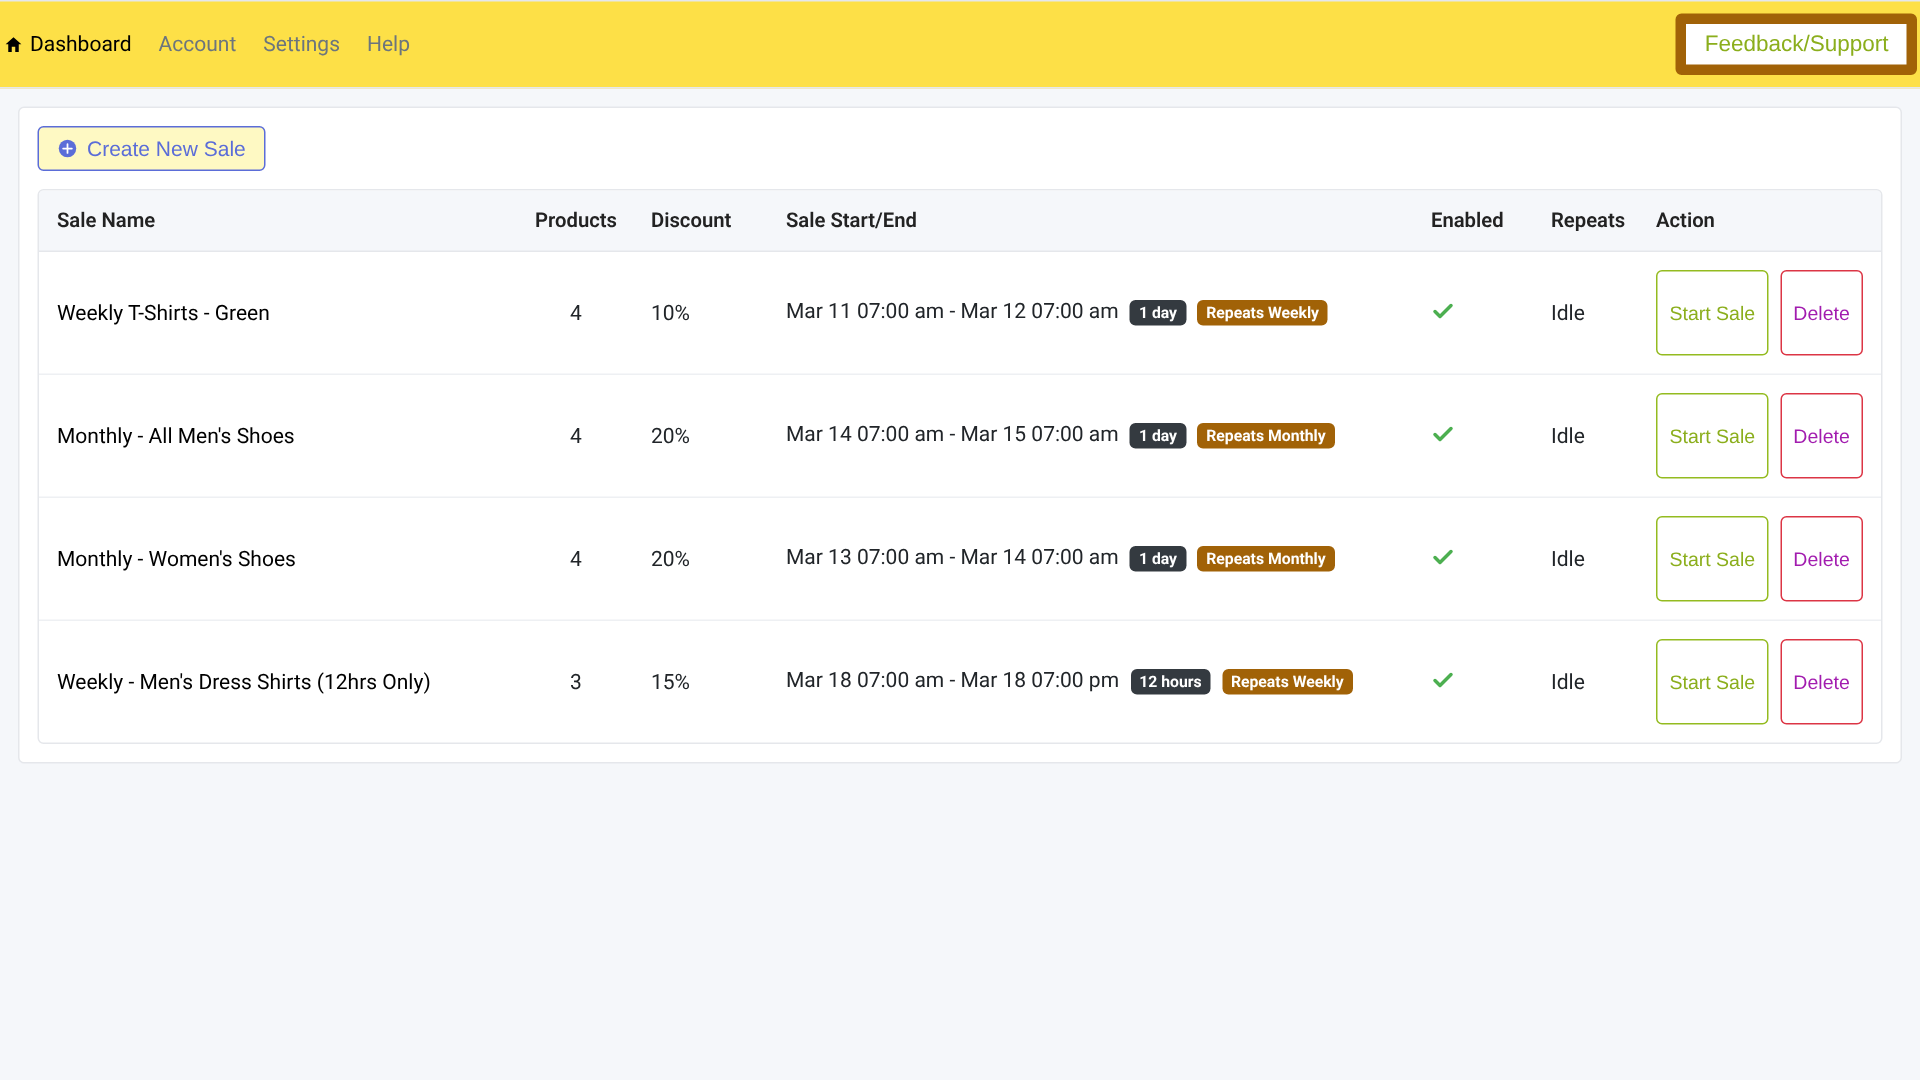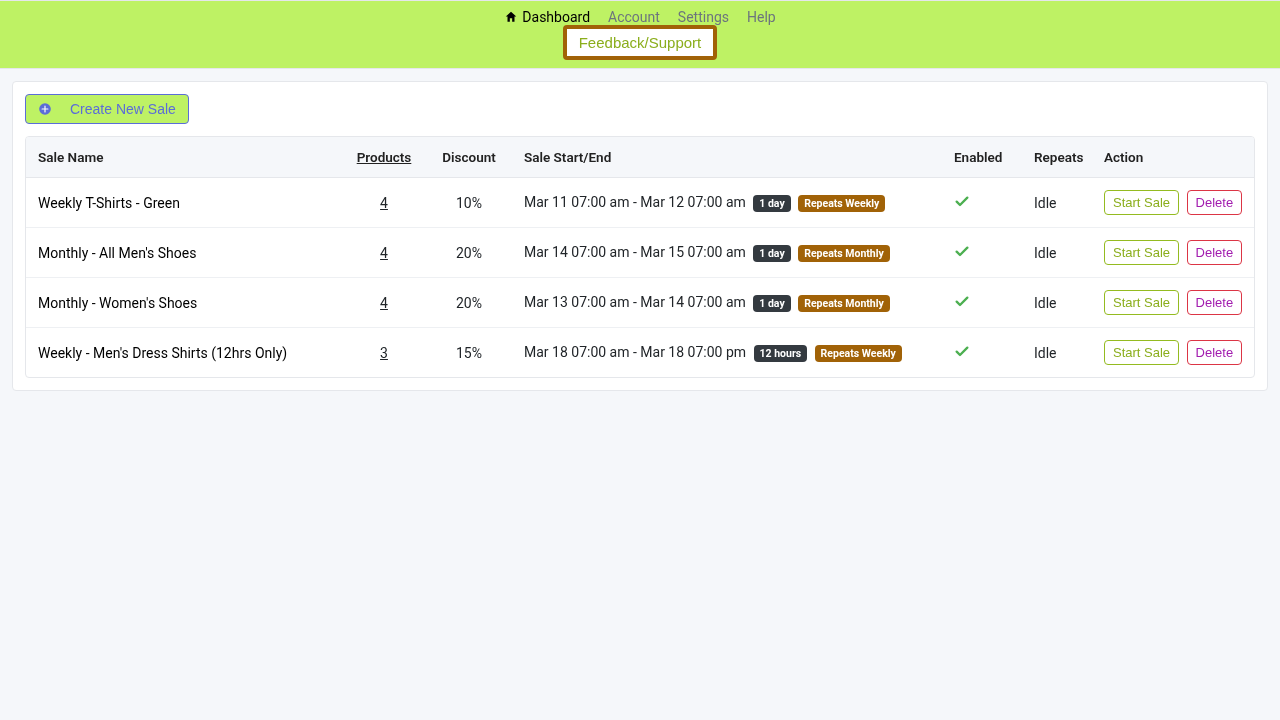--- a/index.html
+++ b/index.html
@@ -1,41 +1,41 @@
 <!DOCTYPE html>
 <html><head>
 <meta charset="utf-8">
 <style>
   * { box-sizing: border-box; margin: 0; padding: 0; }
   html, body { width: 1280px; height: 720px; font-family: -apple-system, BlinkMacSystemFont, "Segoe UI", Roboto, "Helvetica Neue", Arial, sans-serif; background: #f5f7fa; color: #212529; font-size: 14px; }
-  .topbar { display: flex; justify-content: space-between; align-items: center; padding: 8px 14px; border-bottom: 1px solid #e5e7eb; background: #bef264; border-top: 1px solid #e5e7eb; flex-direction: column; }
+  .topbar { display: flex; justify-content: space-between; align-items: center; padding: 8px 2px; border-bottom: 1px solid #e5e7eb; background: #fde047; border-top: 1px solid #e5e7eb; }
   .nav-left { display: flex; align-items: center; gap: 18px; }
   .nav-item { color: #6c757d; cursor: pointer; font-size: 14px; }
   .nav-item.active { color: #000; font-weight: 400; display: flex; align-items: center; gap: 4px; }
   .home-icon { width: 14px; height: 14px; }
-  .btn-feedback { border: 4px solid #a16207; color: #8bae1c; background: #fff; padding: 5px 12px; border-radius: 4px; cursor: pointer; font-size: 15px; }
+  .btn-feedback { border: 7px solid #a16207; color: #8bae1c; background: #fff; padding: 5px 12px; border-radius: 4px; cursor: pointer; font-size: 15px; }
   .panel { background: #fff; margin: 12px; border: 1px solid #e5e7eb; border-radius: 4px; padding: 12px; }
-  .btn-create { border: 1px solid #5b6dd8; color: #5b6dd8; background: #bef264; padding: 6px 12px; border-radius: 4px; cursor: pointer; font-size: 14px; display: inline-flex; align-items: center; gap: 18px; margin-bottom: 12px; }
+  .btn-create { border: 1px solid #5b6dd8; color: #5b6dd8; background: #fef9c3; padding: 6px 12px; border-radius: 4px; cursor: pointer; font-size: 14px; display: inline-flex; align-items: center; gap: 6px; margin-bottom: 12px; }
   .plus-icon { width: 14px; height: 14px; }
   .table-wrap { border: 1px solid #e5e7eb; border-radius: 4px; overflow: hidden; }
   table { width: 100%; border-collapse: collapse; }
   thead { background: #f5f7fa; }
   th { font-weight: 600; font-size: 13.5px; text-align: left; padding: 12px 10px; border-bottom: 1px solid #e5e7eb; color: #222; }
   td { padding: 12px 10px; border-bottom: 1px solid #eef0f3; font-size: 14px; vertical-align: middle; }
   tbody tr:last-child td { border-bottom: none; }
   .sale-link { color: #000000; cursor: pointer; }
   .badge-dark { background: #343a40; color: #fff; font-size: 10.5px; font-weight: 700; padding: 2px 6px; border-radius: 4px; margin-left: 4px; display: inline-block; }
   .badge-blue { background: #a16207; color: #fff; font-size: 10.5px; font-weight: 700; padding: 2px 6px; border-radius: 4px; margin-left: 4px; display: inline-block; }
   .check-icon { color: #4caf50; width: 16px; height: 16px; display: inline-block; }
-  .btn-sm { font-size: 13px; padding: 4px 8px; border-radius: 4px; background: #fff; cursor: pointer; }
+  .btn-sm { font-size: 13px; padding: 20px 8px; border-radius: 4px; background: #fff; cursor: pointer; }
   .btn-start { border: 1px solid #94bb20; color: #8bae1c; margin-right: 4px; }
   .btn-delete { border: 1px solid #dc3545; color: #a21caf; }
   th.col-name, td.col-name { padding-left: 12px; }
-  th.col-products, td.col-products { text-align: center; width: 80px; text-decoration: underline; }
-  th.col-discount, td.col-discount { text-align: center; width: 90px; }
+  th.col-products, td.col-products { text-align: center; width: 80px; }
+  th.col-discount, td.col-discount { width: 90px; }
   th.col-start { width: 430px; }
   th.col-enabled, td.col-enabled { width: 80px; }
   th.col-status, td.col-status { width: 70px; }
   th.col-action, td.col-action { width: 160px; }
 </style>
 </head>
 <body>
 
 <div class="topbar">
   <div class="nav-left">

